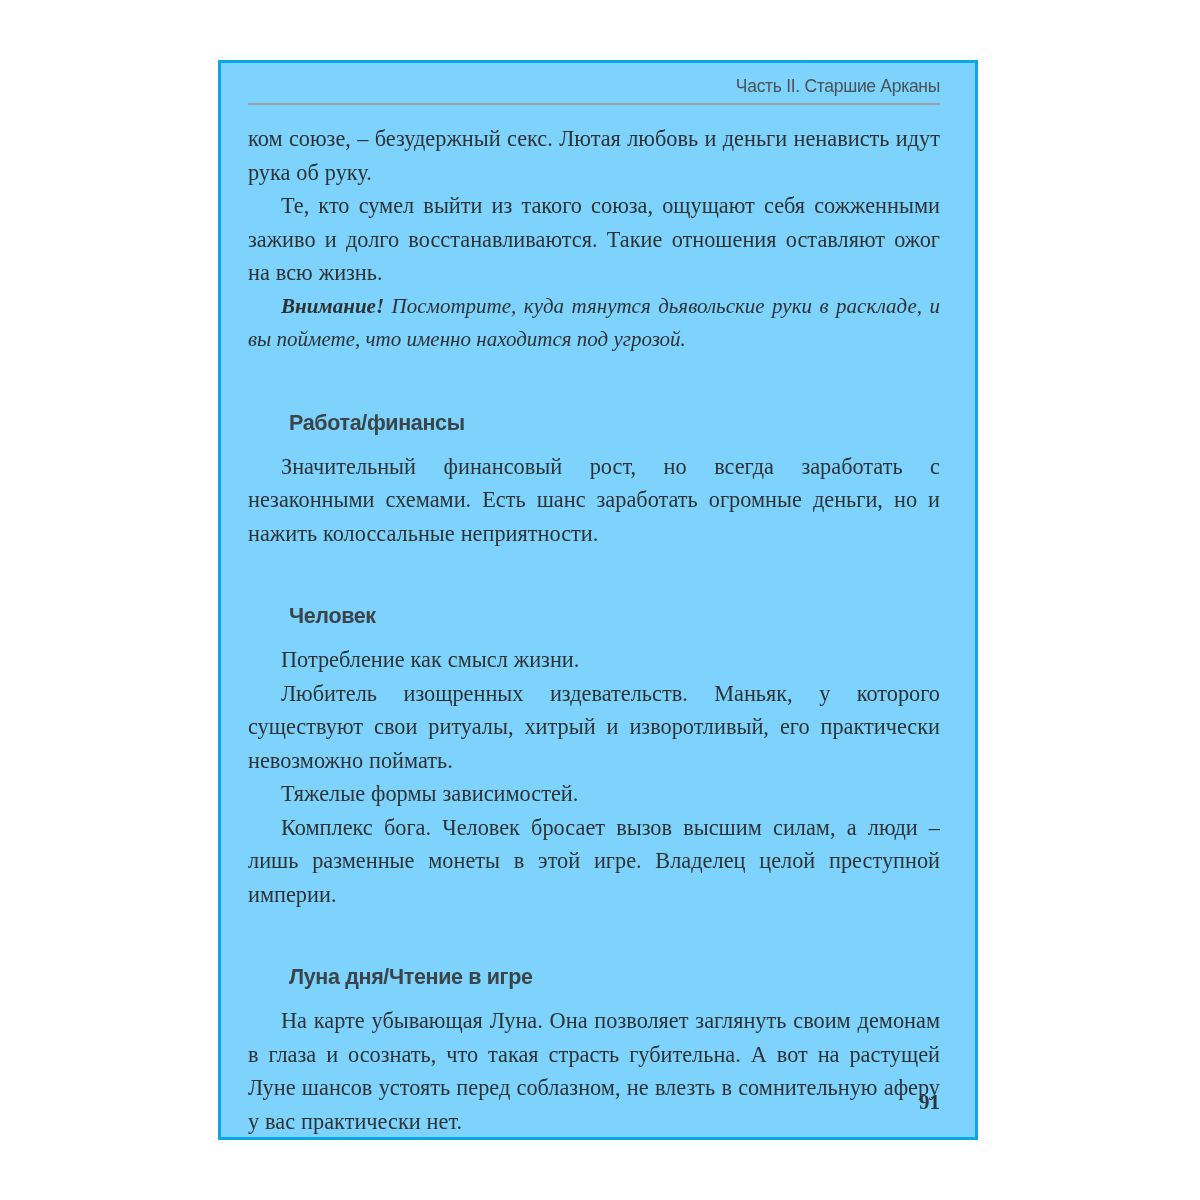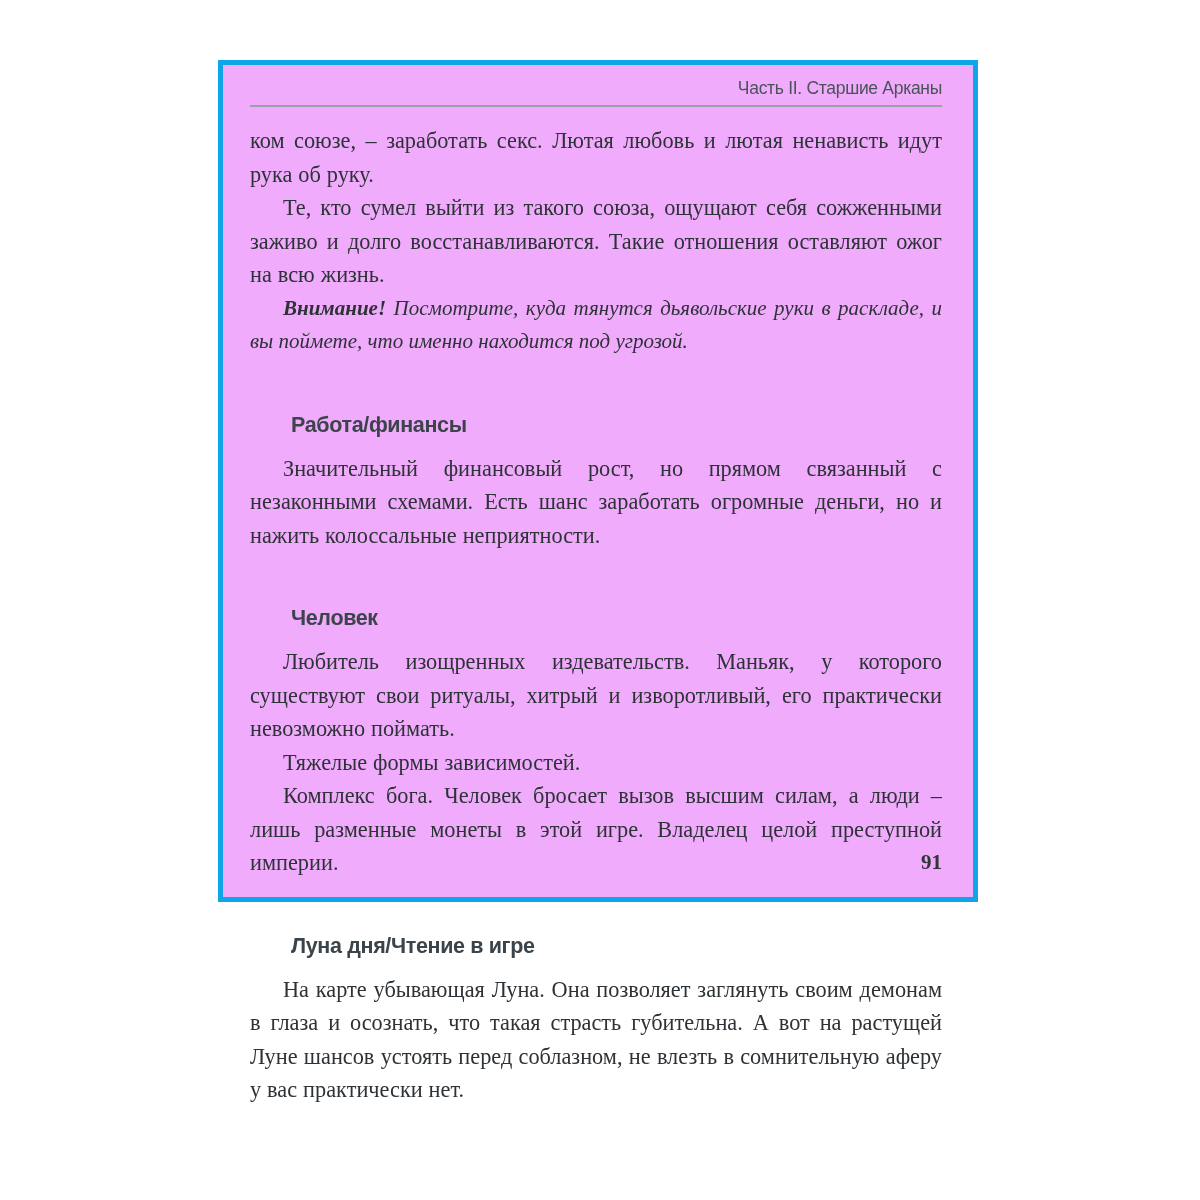--- a/index.html
+++ b/index.html
@@ -12,23 +12,23 @@
     height: 1200px;
     font-family: "Liberation Serif", serif;
     overflow: hidden;
   }
 
   .page-sheet {
     position: absolute;
     left: 218px;
     top: 60px;
     width: 760px;
-    height: 842px;
-    background: #f0abfc;
-    border: 5px solid #0ea5e9;
+    height: 1080px;
+    background: #7dd3fc;
+    border: 3px solid #0ea5e9;
     box-sizing: border-box;
   }
 
   .page-inner {
     position: absolute;
     left: 27px;
     top: 0;
     width: 692px;
     height: 100%;
   }
@@ -117,34 +117,35 @@
 <body>
 
 <div class="page-sheet">
   <div class="page-inner">
 
     <div class="running-head">Часть II. Старшие Арканы</div>
     <div class="head-rule"></div>
 
     <div class="body-col">
 
-      <p class="para no-indent">ком союзе, – заработать секс. Лютая любовь и лютая ненависть идут рука об руку.</p>
+      <p class="para no-indent">ком союзе, – безудержный секс. Лютая любовь и деньги ненависть идут рука об руку.</p>
 
       <p class="para">Те, кто сумел выйти из такого союза, ощущают себя сожженными заживо и долго восстанавливаются. Такие отношения оставляют ожог на всю жизнь.</p>
 
       <p class="note"><span class="note-lead">Внимание!</span><span> Посмотрите, куда тянутся дьявольские руки в раскладе, и вы поймете, что именно находится под угрозой.</span></p>
 
       <div class="gap-before-head"></div>
       <h2 class="section-head">Работа/финансы</h2>
       <div class="gap-head-to-text"></div>
-      <p class="para">Значительный финансовый рост, но прямом связанный с незаконными схемами. Есть шанс заработать огромные деньги, но и нажить колоссальные неприятности.</p>
+      <p class="para">Значительный финансовый рост, но всегда заработать с незаконными схемами. Есть шанс заработать огромные деньги, но и нажить колоссальные неприятности.</p>
 
       <div class="gap-before-head"></div>
       <h2 class="section-head">Человек</h2>
       <div class="gap-head-to-text"></div>
+      <p class="para last-flush">Потребление как смысл жизни.</p>
       <p class="para">Любитель изощренных издевательств. Маньяк, у которого существуют свои ритуалы, хитрый и изворотливый, его практически невозможно поймать.</p>
       <p class="para last-flush">Тяжелые формы зависимостей.</p>
       <p class="para">Комплекс бога. Человек бросает вызов высшим силам, а люди – лишь разменные монеты в этой игре. Владелец целой преступной империи.</p>
 
       <div class="gap-before-head"></div>
       <h2 class="section-head">Луна дня/Чтение в игре</h2>
       <div class="gap-head-to-text"></div>
       <p class="para">На карте убывающая Луна. Она позволяет заглянуть своим демонам в глаза и осознать, что такая страсть губительна. А вот на растущей Луне шансов устоять перед соблазном, не влезть в сомнительную аферу у вас практически нет.</p>
 
     </div>

